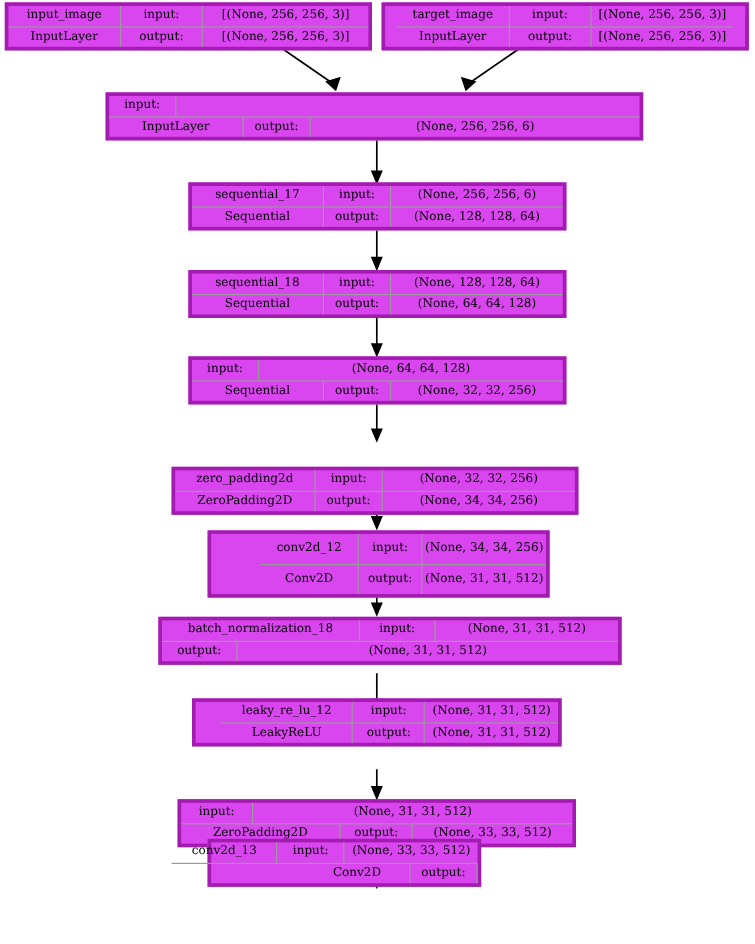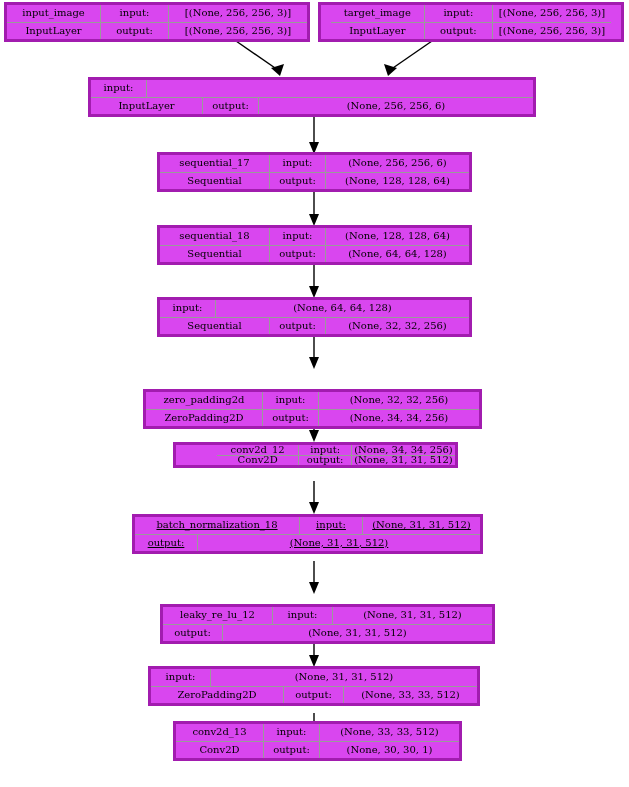--- a/index.html
+++ b/index.html
@@ -222,75 +222,75 @@
       <div class="cell c-io" style="width:56px;">input:</div>
       <div class="cell c-shape">(None, 32, 32, 256)</div>
     </div>
     <div class="row">
       <div class="cell c-name" style="width:117px;">ZeroPadding2D</div>
       <div class="cell c-io" style="width:56px;">output:</div>
       <div class="cell c-shape">(None, 34, 34, 256)</div>
     </div>
   </div>
 
-  <div class="node" style="left:173px; top:442px; width:285px; height:26px;padding-left:41px;">
+  <div class="node" style="left:173px; top:442px; width:285px; height:56px;padding-left:41px;">
     <div class="row top">
       <div class="cell c-name" style="width:88px;">conv2d_12</div>
       <div class="cell c-io" style="width:56px;">input:</div>
       <div class="cell c-shape">(None, 34, 34, 256)</div>
     </div>
     <div class="row">
       <div class="cell c-name" style="width:88px;">Conv2D</div>
       <div class="cell c-io" style="width:56px;">output:</div>
       <div class="cell c-shape">(None, 31, 31, 512)</div>
     </div>
   </div>
 
-  <div class="node" style="left:132px; top:514px; width:351px; height:40px;text-decoration:underline;">
+  <div class="node" style="left:132px; top:514px; width:386px; height:40px;">
     <div class="row top">
       <div class="cell c-name" style="width:165px;">batch_normalization_18</div>
       <div class="cell c-io" style="width:63px;">input:</div>
       <div class="cell c-shape">(None, 31, 31, 512)</div>
     </div>
     <div class="row">
       <div class="cell c-io" style="width:63px;">output:</div>
       <div class="cell c-shape">(None, 31, 31, 512)</div>
     </div>
   </div>
 
-  <div class="node" style="left:160px; top:604px; width:335px; height:40px;">
+  <div class="node" style="left:160px; top:582px; width:308px; height:40px;align-items:flex-end;">
     <div class="row top">
       <div class="cell c-name" style="width:110px;">leaky_re_lu_12</div>
       <div class="cell c-io" style="width:60px;">input:</div>
       <div class="cell c-shape">(None, 31, 31, 512)</div>
     </div>
     <div class="row">
+      <div class="cell c-name" style="width:110px;">LeakyReLU</div>
       <div class="cell c-io" style="width:60px;">output:</div>
       <div class="cell c-shape">(None, 31, 31, 512)</div>
     </div>
   </div>
 
   <div class="node" style="left:148px; top:666px; width:332px; height:40px;">
     <div class="row top">
       <div class="cell c-io" style="width:60px;">input:</div>
       <div class="cell c-shape">(None, 31, 31, 512)</div>
     </div>
     <div class="row">
       <div class="cell c-name" style="width:133px;">ZeroPadding2D</div>
       <div class="cell c-io" style="width:60px;">output:</div>
       <div class="cell c-shape">(None, 33, 33, 512)</div>
     </div>
   </div>
 
-  <div class="node" style="left:173px; top:721px; width:289px; height:40px;">
+  <div class="node" style="left:173px; top:699px; width:228px; height:40px;align-items:flex-end;">
     <div class="row top">
       <div class="cell c-name" style="width:88px;">conv2d_13</div>
       <div class="cell c-io" style="width:56px;">input:</div>
       <div class="cell c-shape">(None, 33, 33, 512)</div>
     </div>
     <div class="row">
       <div class="cell c-name" style="width:88px;">Conv2D</div>
       <div class="cell c-io" style="width:56px;">output:</div>
-      <div class="cell c-shape">(None, 30, 30, 1)</div>
     </div>
   </div>
 
 </div>
 
 </body></html>

